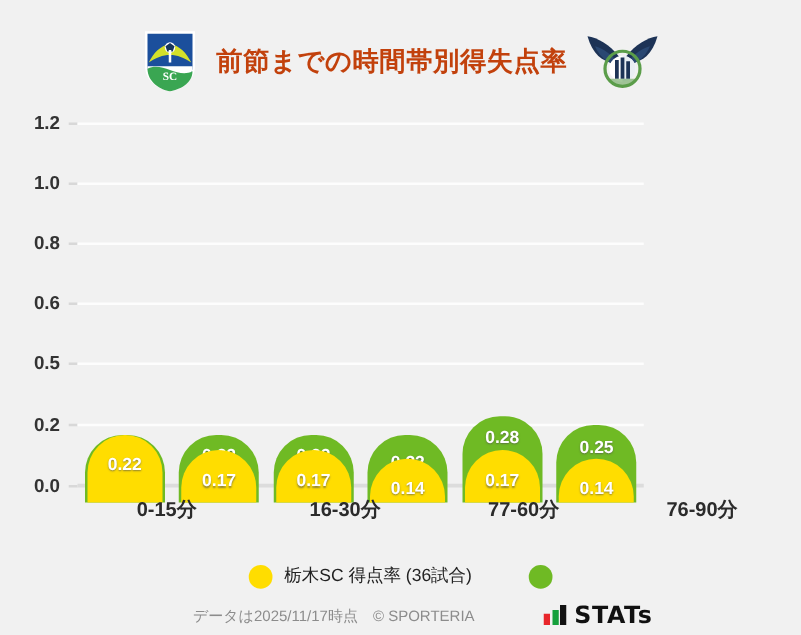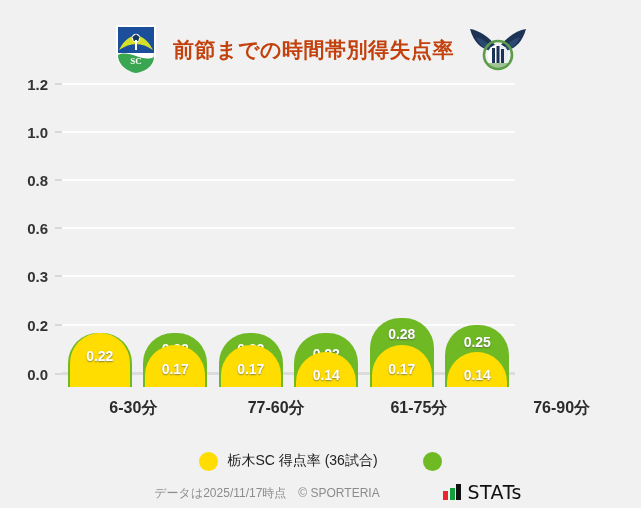--- a/index.html
+++ b/index.html
@@ -17,21 +17,21 @@
     display: flex; align-items: center; justify-content: center; gap: 14px; margin-top: 12px;
   }
   .crest-left { width: 46px; height: 54px; flex: none; }
   .crest-right { width: 60px; height: 52px; flex: none; }
   .chart-title {
     font-size: 21px; font-weight: bold; color: #c2410c;
     letter-spacing: .5px; white-space: nowrap; line-height: 1;
   }
 
   
-  .plot-wrap { position: absolute; left: 0; top: 69px; width: 523px; height: 321px; }
+  .plot-wrap { position: absolute; left: 0; top: 84px; width: 523px; height: 321px; }
   .y-axis { position: absolute; left: 0; top: 0; width: 62px; height: 321px; }
   .y-tick {
     position: absolute; right: 14px; transform: translateY(-50%);
     font-size: 15px; font-weight: bold; color: #333; white-space: nowrap;
   }
   .grid-area { position: absolute; left: 62px; top: 0; right: 8px; height: 321px; }
   .gridline {
     position: absolute; left: 0; right: 0; height: 2px; background: #fdfdfd;
   }
   .baseline {
@@ -82,21 +82,21 @@
     position: absolute; right: 12px; top: 2px;
     display: flex; align-items: flex-end; gap: 6px;
   }
   .logo-bars { display: flex; align-items: flex-end; gap: 1.5px; height: 16px; }
   .lb { width: 5px; }
   .lb-red { height: 9px; background: #e8262b; }
   .lb-green { height: 12px; background: #14a03c; }
   .lb-black { height: 16px; background: #111; }
   .logo-word {
     font-family: "DejaVu Sans", sans-serif;
-    font-size: 19px; font-weight: normal; color: #111; letter-spacing: .5px;
+    font-size: 19px; font-weight: bold; color: #111; letter-spacing: .5px;
     line-height: 16px;
   }
 </style>
 </head>
 <body>
 
 <div class="page">
 
   <div class="header">
 
@@ -130,21 +130,21 @@
 
   </div>
 
   <div class="plot-wrap">
 
     <div class="y-axis">
       <div class="y-tick" style="top:15px">1.2</div>
       <div class="y-tick" style="top:63px">1.0</div>
       <div class="y-tick" style="top:111px">0.8</div>
       <div class="y-tick" style="top:159px">0.6</div>
-      <div class="y-tick" style="top:207px">0.3</div>
+      <div class="y-tick" style="top:207px">0.5</div>
       <div class="y-tick" style="top:256px">0.2</div>
       <div class="y-tick" style="top:305px">0.0</div>
 
       <div class="tickmark" style="top:15px"></div>
       <div class="tickmark" style="top:63px"></div>
       <div class="tickmark" style="top:111px"></div>
       <div class="tickmark" style="top:159px"></div>
       <div class="tickmark" style="top:207px"></div>
       <div class="tickmark" style="top:256px"></div>
       <div class="tickmark" style="top:305px"></div>
@@ -201,23 +201,23 @@
           <div class="bar-label" style="bottom:40px">0.25</div>
           <div class="bar bar-yellow" style="width:60px;height:35px"></div>
           <div class="bar-label" style="bottom:7px">0.14</div>
         </div>
 
       </div>
     </div>
   </div>
 
   <div class="x-axis">
-    <div class="x-label">6-30分</div>
+    <div class="x-label">0-15分</div>
+    <div class="x-label">16-30分</div>
     <div class="x-label">77-60分</div>
-    <div class="x-label">61-75分</div>
     <div class="x-label">76-90分</div>
   </div>
 
   <div class="legend">
     <div class="legend-item">
       <span class="legend-dot" style="background:#ffdd00"></span>
       <span class="legend-text">栃木SC 得点率 (36試合)</span>
     </div>
     <div class="legend-item">
       <span class="legend-dot" style="background:#6fba24"></span>

